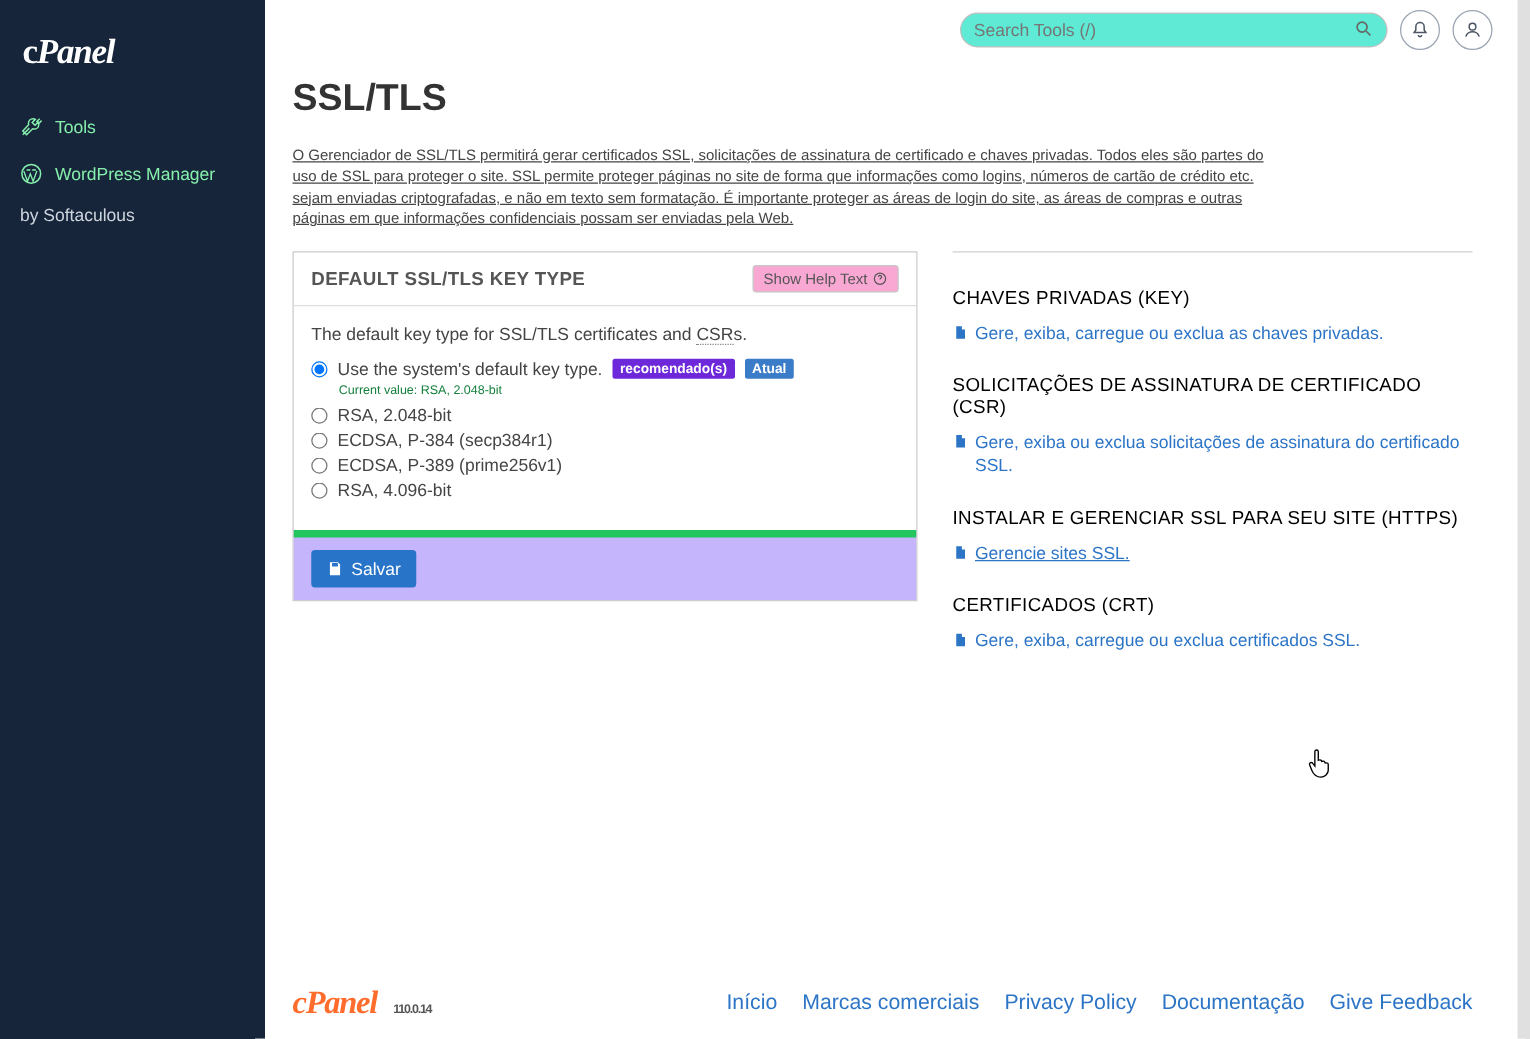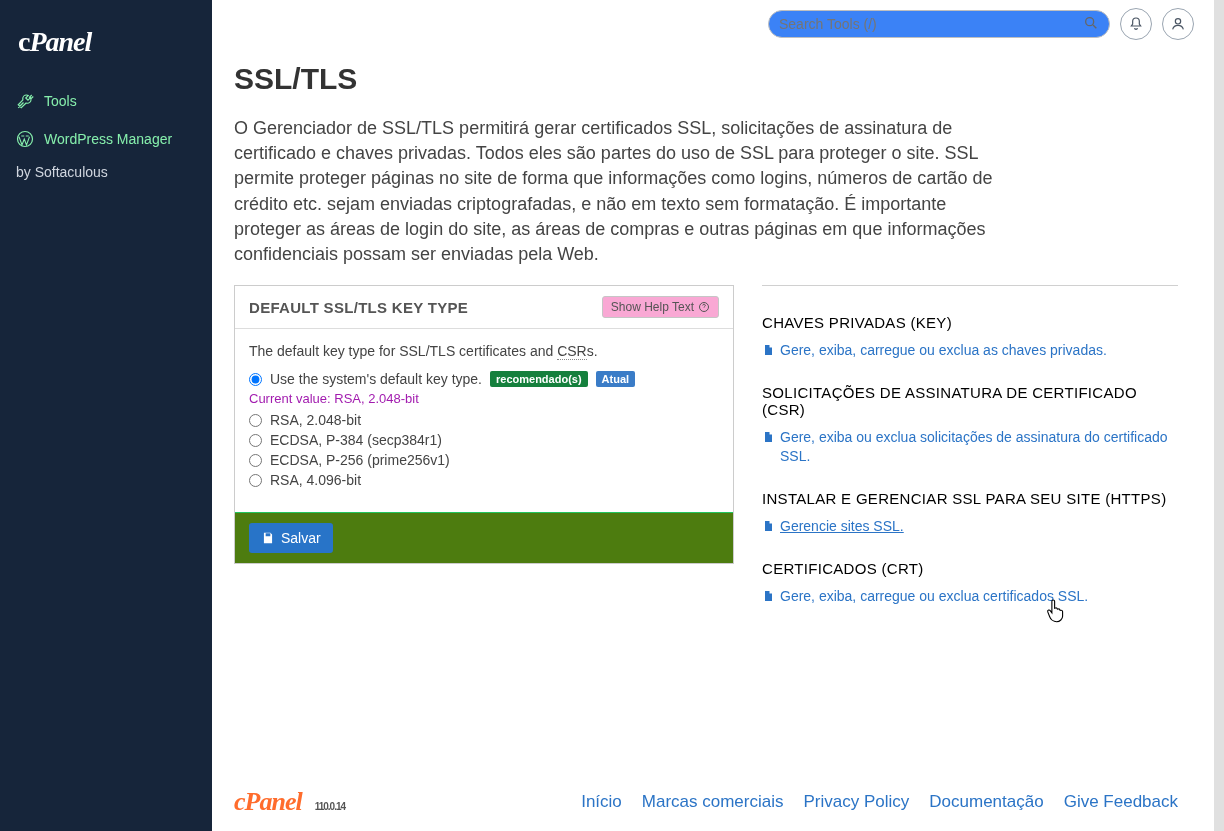--- a/index.html
+++ b/index.html
@@ -14,51 +14,51 @@
 .side-item { display: flex; align-items: center; padding: 10px 16px; color: #86efac; gap: 10px; cursor: pointer; }
 .side-sub { padding: 6px 16px 12px 16px; color: #d0d6df; font-size: 14px; }
 .icon { display: inline-flex; width: 18px; height: 18px; align-items: center; justify-content: center; }
 .icon svg { width: 18px; height: 18px; fill: currentColor; stroke: currentColor; }
 
 
 .main { flex: 1; display: flex; flex-direction: column; background: #fff; position: relative; border-right: 10px solid #e0e0e0; }
 
 
 .topbar { display: flex; justify-content: flex-end; align-items: center; padding: 8px 20px; gap: 10px; }
-.search-wrap { display: flex; align-items: center; width: 342px; height: 28px; border: 1px solid #bfbfbf; border-radius: 14px; padding: 0 10px; gap: 6px; background: #3b82f6; }
+.search-wrap { display: flex; align-items: center; width: 342px; height: 28px; border: 1px solid #bfbfbf; border-radius: 14px; padding: 0 10px; gap: 6px; background: #5eead4; }
 .search-wrap input { flex: 1; border: none; outline: none; font-size: 14px; background: transparent; }
 .circle-btn { width: 32px; height: 32px; border: 1.5px solid #9aa5b1; border-radius: 50%; display: flex; align-items: center; justify-content: center; cursor: pointer; color: #4a5563; background: #fff; }
 .circle-btn svg { width: 16px; height: 16px; fill: none; stroke: currentColor; stroke-width: 1.8; }
 
 
 .content { padding: 14px 36px 0 22px; flex: 1; }
 h1.page-title { font-size: 30px; font-weight: 700; color: #333; margin-bottom: 20px; }
-.intro { font-size: 18px; color: #444; line-height: 1.4; margin-bottom: 18px; max-width: 780px; }
+.intro { font-size: 12px; color: #444; line-height: 1.4; margin-bottom: 18px; max-width: 780px; text-decoration: underline; }
 
 .cols { display: flex; gap: 28px; align-items: flex-start; }
 .col-left { flex: 0 0 500px; }
 .col-right { flex: 1; border-top: 1px solid #d0d0d0; padding-top: 28px; }
 
 .panel { border: 1px solid #ccc; background: #fff; }
 .panel-head { display: flex; justify-content: space-between; align-items: center; padding: 10px 14px; border-bottom: 1px solid #ddd; }
 .panel-title { font-size: 15px; font-weight: 600; color: #555; letter-spacing: 0.3px; }
 .help-btn { font-size: 12px; padding: 3px 8px; background: #f9a8d4; border: 1px solid #c6c6c6; border-radius: 3px; color: #555; cursor: pointer; display: inline-flex; align-items: center; gap: 4px; }
 .help-btn svg { width: 12px; height: 12px; fill: none; stroke: currentColor; stroke-width: 2; }
 
 .panel-body { padding: 14px 14px 22px; font-size: 14px; color: #444; }
 .desc-line { margin-bottom: 10px; }
 .dotted { border-bottom: 1px dotted #888; cursor: help; }
 .radio-row { display: flex; align-items: center; gap: 8px; padding: 2px 0; font-size: 14px; }
 .radio-row input[type=radio] { margin-top: 1px; }
 .badge { font-size: 11px; padding: 2px 6px; border-radius: 2px; color: #fff; font-weight: 600; }
-.badge-green { background: #15803d; }
+.badge-green { background: #6d28d9; }
 .badge-blue { background: #3a7cc7; }
-.current-val { font-size: 13px; color: #a21caf; margin-top: 2px; margin-bottom: 4px; }
-
-.panel-footer { border-top: 1px solid #22c55e; padding: 10px 14px; background: #4d7c0f; }
+.current-val { font-size: 10px; color: #15803d; margin-left: 22px; margin-top: 2px; margin-bottom: 4px; }
+
+.panel-footer { border-top: 6px solid #22c55e; padding: 10px 14px; background: #c4b5fd; }
 .btn-primary { background: #2874c8; color: #fff; border: none; padding: 7px 12px; border-radius: 3px; font-size: 14px; display: inline-flex; align-items: center; gap: 6px; cursor: pointer; }
 .btn-primary svg { width: 14px; height: 14px; fill: currentColor; }
 
 
 .rblock { margin-bottom: 24px; }
 .rblock h3 { font-size: 15px; font-weight: 400; color: #000000; letter-spacing: 0.3px; margin-bottom: 10px; }
 .rlink { color: #2b74c6; text-decoration: none; display: inline-flex; align-items: flex-start; gap: 6px; line-height: 1.35; font-size: 14px; }
 .rlink.active { text-decoration: underline; }
 .rlink svg { width: 12px; height: 14px; fill: currentColor; flex-shrink: 0; margin-top: 2px; }
 
@@ -158,21 +158,21 @@
               <label class="radio-row">
                 <input type="radio" name="kt" style="">
                 <span>RSA, 2.048-bit</span>
               </label>
               <label class="radio-row">
                 <input type="radio" name="kt" style="">
                 <span>ECDSA, P-384 (secp384r1)</span>
               </label>
               <label class="radio-row">
                 <input type="radio" name="kt" style="">
-                <span>ECDSA, P-256 (prime256v1)</span>
+                <span>ECDSA, P-389 (prime256v1)</span>
               </label>
               <label class="radio-row">
                 <input type="radio" name="kt" style="">
                 <span>RSA, 4.096-bit</span>
               </label>
             </div>
             <div class="panel-footer">
               <button class="btn-primary">
                 <svg viewBox="0 0 24 24">
                     <path d="M5 3h11l3 3v15H5V3zm3 1v5h8V4m-8 9h8v6H8v-6z"></path>

